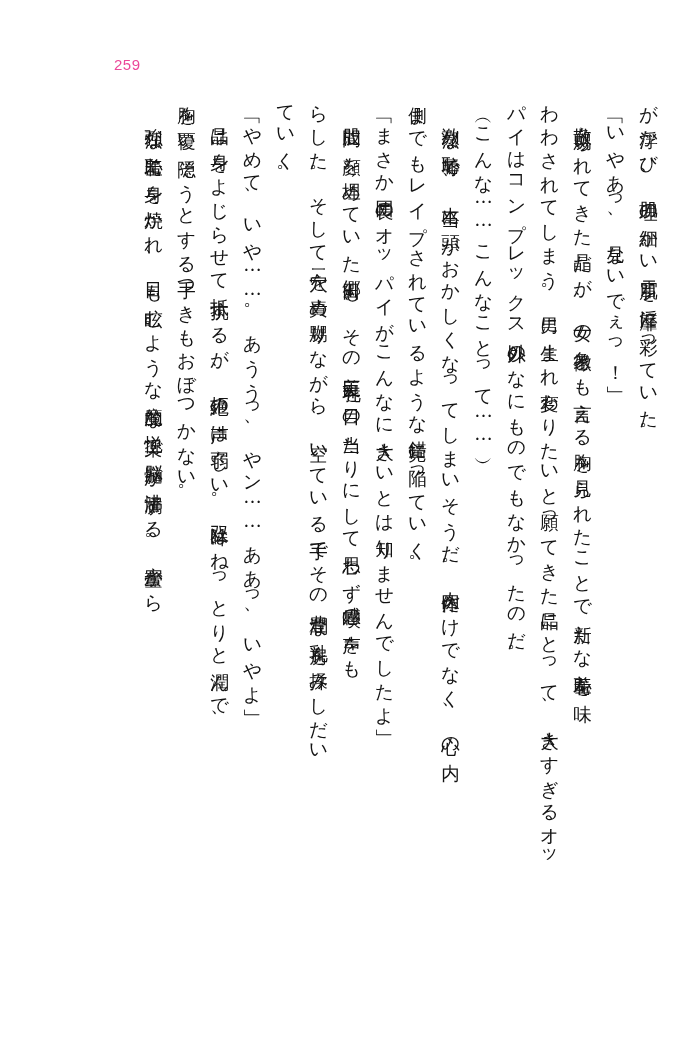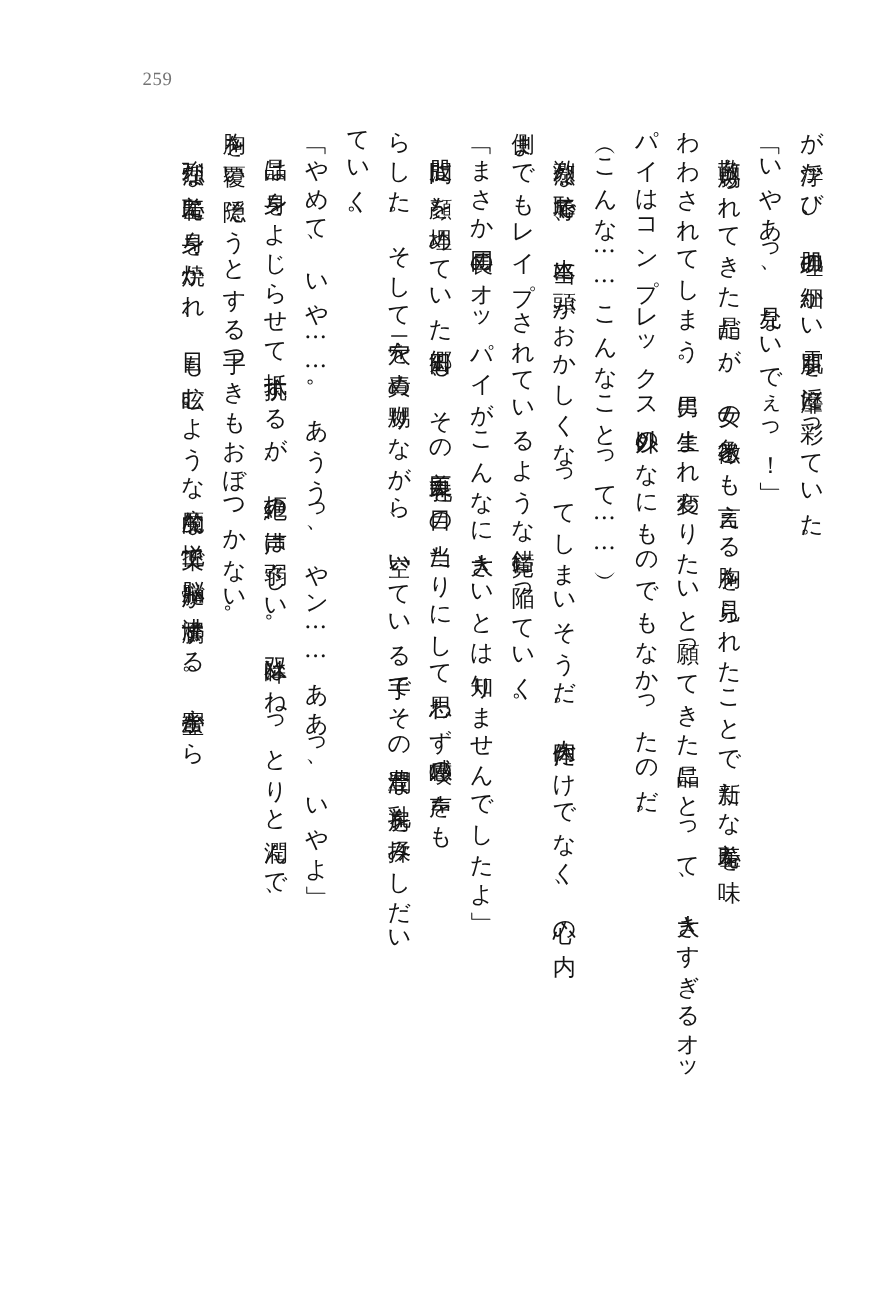--- a/index.html
+++ b/index.html
@@ -16,22 +16,22 @@
     color: #111111;
   }
 
   
   .page-number {
     position: absolute;
     top: 56px;
     left: 114px;
     font-size: 15px;
     letter-spacing: 0.5px;
-    color: #737373;
-    font-family: Liberation Serif, serif;
+    color: #ec4899;
+    font-family: Liberation Sans, sans-serif;
   }
 
   
   .text-block {
     position: absolute;
     top: 92px;
     right: 40px;
     left: 60px;
     height: 880px;
     display: flex;

